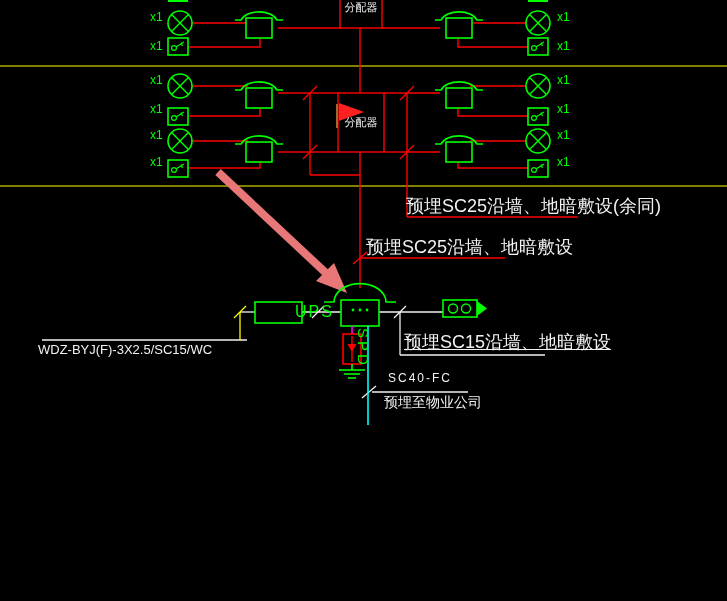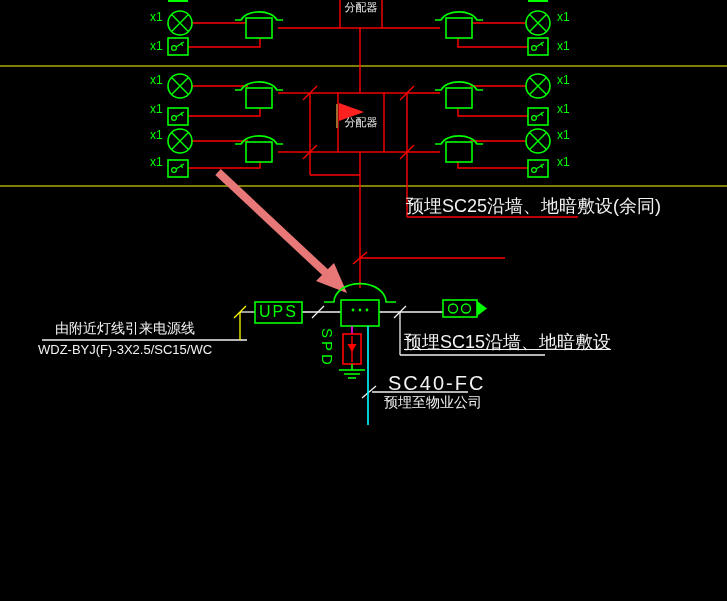--- a/index.html
+++ b/index.html
@@ -2,21 +2,21 @@
 <html><head>
 <meta charset="utf-8">
 <style>
   html,body{margin:0;padding:0;background:#000;}
   #canvas{
     position:relative;width:727px;height:456px;background:#000;overflow:hidden;
     font-family:"Liberation Sans",sans-serif;
   }
   .t{position:absolute;white-space:nowrap;line-height:1.1;}
   .w{color:#f2f2f2;}
-  .g{color:#00ff00;}
+  .g{color:#00ff00;padding-left:36px;}
   .xl{font-size:12px;color:#00ff00;}
   .ann{font-size:18px;letter-spacing:0px;}
   svg{position:absolute;left:0;top:0;}
   .vert{writing-mode:vertical-rl;text-orientation:mixed;}
 </style>
 </head>
 <body>
 
 <div id="canvas">
 
@@ -211,24 +211,24 @@
   <div class="t xl" style="left:557px;top:40px;">x1</div>
   <div class="t xl" style="left:557px;top:74px;">x1</div>
   <div class="t xl" style="left:557px;top:103px;">x1</div>
   <div class="t xl" style="left:557px;top:129px;">x1</div>
   <div class="t xl" style="left:557px;top:156px;">x1</div>
 
   <div class="t w" style="left:340px;top:1px;width:42px;text-align:center;font-size:11px;">分配器</div>
   <div class="t w" style="left:338px;top:116px;width:46px;text-align:center;font-size:11px;">分配器</div>
 
   <div class="t w ann" style="left:406px;top:197px;">预埋SC25沿墙、地暗敷设(余同)</div>
+  <div class="t w ann" style="left:366px;top:238px;">预埋SC25沿墙、地暗敷设</div>
   <div class="t w ann" style="left:404px;top:333px;text-decoration:underline;">预埋SC15沿墙、地暗敷设</div>
-  <div class="t w" style="left:55px;top:321px;font-size:14px;">由附近灯线引来电源线</div>
   <div class="t w" style="left:38px;top:343px;font-size:13px;">WDZ-BYJ(F)-3X2.5/SC15/WC</div>
-  <div class="t w" style="left:388px;top:372px;font-size:20px;letter-spacing:2px;">SC40-FC</div>
+  <div class="t w" style="left:388px;top:372px;font-size:12px;letter-spacing:2px;">SC40-FC</div>
   <div class="t w" style="left:384px;top:395px;font-size:14px;">预埋至物业公司</div>
 
   <div class="t g" style="left:255px;top:303px;width:47px;text-align:center;font-size:16px;letter-spacing:2px;">UPS</div>
   <div class="t g vert" style="left:318px;top:328px;font-size:15px;letter-spacing:3px;">SPD</div>
 
 
   <div class="t g" style="left:162px;top:586px;font-size:13px;">批</div>
   <div class="t g" style="left:250px;top:586px;font-size:13px;">签</div>
   <div class="t g vert" style="left:477px;top:581px;font-size:9px;">Re</div>
 

